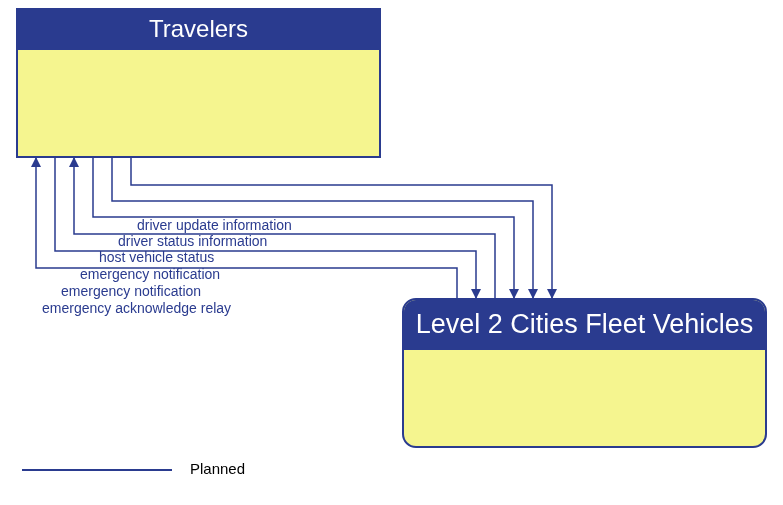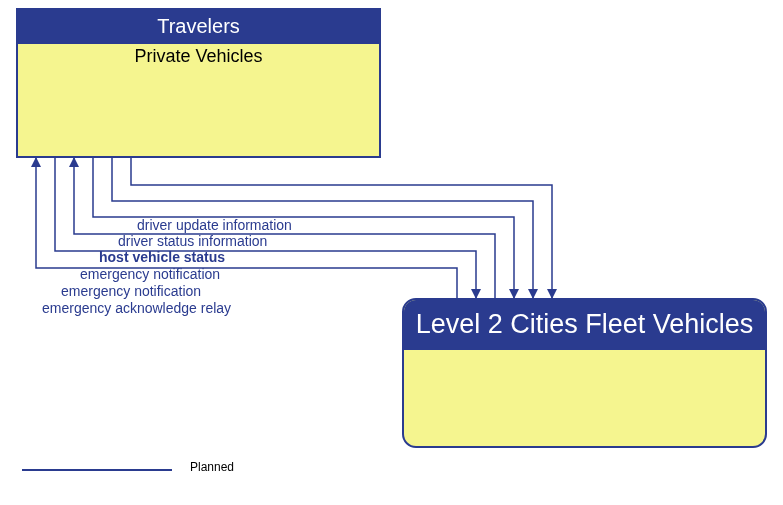--- a/index.html
+++ b/index.html
@@ -15,21 +15,21 @@
   .box {
     position: absolute;
     box-sizing: border-box;
     border: 2px solid #2a3b8f;
     background: #f5f58f;
   }
   .box-header {
     background: #2a3b8f;
     color: #ffffff;
     text-align: center;
-    font-size: 20px;
+    font-size: 24px;
     line-height: 1.4;
     padding: 2px 0 4px 0;
   }
   .box-sub {
     text-align: center;
     font-size: 18px;
     color: #000;
     padding-top: 2px;
   }
   .rounded {
@@ -46,21 +46,21 @@
     white-space: nowrap;
     margin-top: 42px;
   }
   .legend-line {
     position: absolute;
     height: 0;
     border-top: 2px solid #2a3b8f;
   }
   .legend-text {
     position: absolute;
-    font-size: 12px;
+    font-size: 15px;
     color: #000;
   }
   svg {
     position: absolute;
     left: 0;
     top: 0;
   }
 </style>
 </head>
 <body>
@@ -80,28 +80,27 @@
 
   <path d="M 495 298 L 495 234 L 74 234 L 74 158" fill="none" stroke="#2a3b8f" stroke-width="1.5" marker-end="url(#arrow)"></path>
 
   <path d="M 55 158 L 55 251 L 476 251 L 476 298" fill="none" stroke="#2a3b8f" stroke-width="1.5" marker-end="url(#arrow)"></path>
 
   <path d="M 457 298 L 457 268 L 36 268 L 36 158" fill="none" stroke="#2a3b8f" stroke-width="1.5" marker-end="url(#arrow)"></path>
 </svg>
 
 <div class="box" style="left:16px; top:8px; width:365px; height:150px;">
   <div class="box-header">Travelers</div>
-  <div class="box-sub">Private Vehicles</div>
 </div>
 
 <div class="box rounded" style="left:402px; top:298px; width:365px; height:150px;">
   <div class="box-header" style="font-size:27px; padding:6px 0;">Level 2 Cities Fleet Vehicles</div>
 </div>
 
 <div class="flow-label" style="left:137px; top:175px;">driver update information</div>
 <div class="flow-label" style="left:118px; top:191px;">driver status information</div>
-<div class="flow-label" style="left:99px;  top:207px;font-weight:bold;">host vehicle status</div>
+<div class="flow-label" style="left:99px;  top:207px;">host vehicle status</div>
 <div class="flow-label" style="left:80px;  top:224px;">emergency notification</div>
 <div class="flow-label" style="left:61px;  top:241px;">emergency notification</div>
 <div class="flow-label" style="left:42px;  top:258px;">emergency acknowledge relay</div>
 
 <div class="legend-line" style="left:22px; top:469px; width:150px;"></div>
 <div class="legend-text" style="left:190px; top:460px;">Planned</div>
 
 </body></html>

